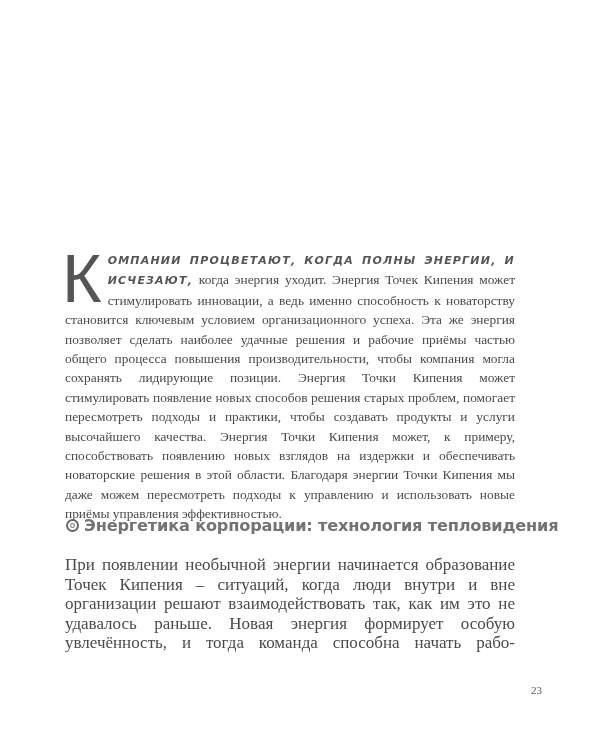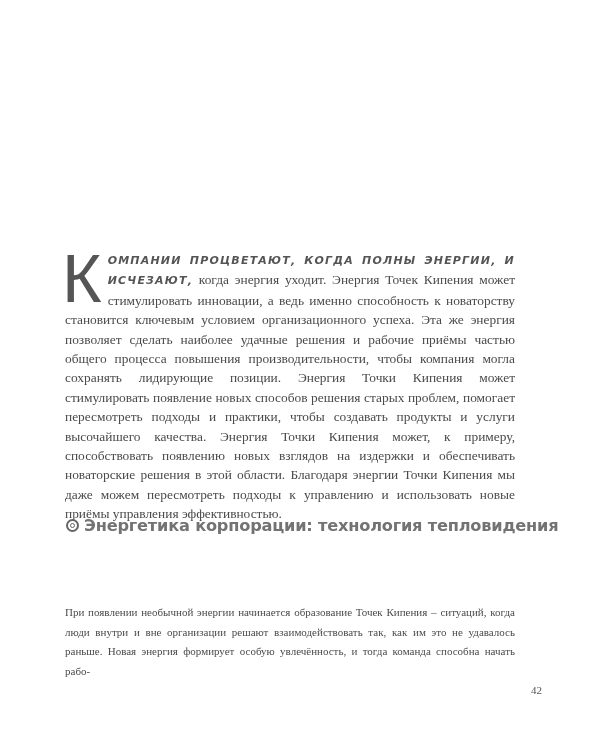--- a/index.html
+++ b/index.html
@@ -29,21 +29,21 @@
     .heading .icon {
       display: inline-block; width: 13px; height: 13px; border: 2px solid #666; border-radius: 50%;
       position: relative; vertical-align: -1px; margin-right: 5px; box-sizing: border-box;
     }
     .heading .icon::after {
       content: ""; position: absolute; left: 2px; top: 2px; width: 5px; height: 5px;
       border: 1.5px solid #666; border-radius: 50%; box-sizing: border-box;
     }
     .body2 {
       position: absolute; left: 65px; top: 555px; width: 450px;
-      font-size: 11px; line-height: 19.6px; text-align: justify; text-align-last: justify; margin-top: 48px;
+      font-size: 17px; line-height: 19.6px; text-align: justify; text-align-last: justify;
     }
     .pagenum {
       position: absolute; left: 531px; top: 684px; font-size: 11px; color: #555;
     }
   </style>
 </head>
 <body>
 
 <div class="page">
   <div class="lead">
@@ -51,14 +51,14 @@
     <span class="smallcaps">омпании процветают, когда полны энергии, и исчезают,</span>
     <span>когда энергия уходит. Энергия Точек Кипения может стимулировать инновации, а ведь именно способность к новаторству становится ключевым условием организационного успеха. Эта же энергия позволяет сделать наиболее удачные решения и рабочие приёмы частью общего процесса повышения производительности, чтобы компания могла сохранять лидирующие позиции. Энергия Точки Кипения может стимулировать появление новых способов решения старых проблем, помогает пересмотреть подходы и практики, чтобы создавать продукты и услуги высочайшего качества. Энергия Точки Кипения может, к примеру, способствовать появлению новых взглядов на издержки и обеспечивать новаторские решения в этой области. Благодаря энергии Точки Кипения мы даже можем пересмотреть подходы к управлению и использовать новые приёмы управления эффективностью.</span>
   </div>
 
   <div class="heading">
     <span class="icon"></span><span>Энергетика корпорации: технология тепловидения</span>
   </div>
 
   <div class="body2">При появлении необычной энергии начинается образование Точек Кипения – ситуаций, когда люди внутри и вне организации решают взаимодействовать так, как им это не удавалось раньше. Новая энергия формирует особую увлечённость, и тогда команда способна начать рабо-</div>
 
-  <div class="pagenum">42</div>
+  <div class="pagenum">23</div>
 </div>
 
 </body></html>

